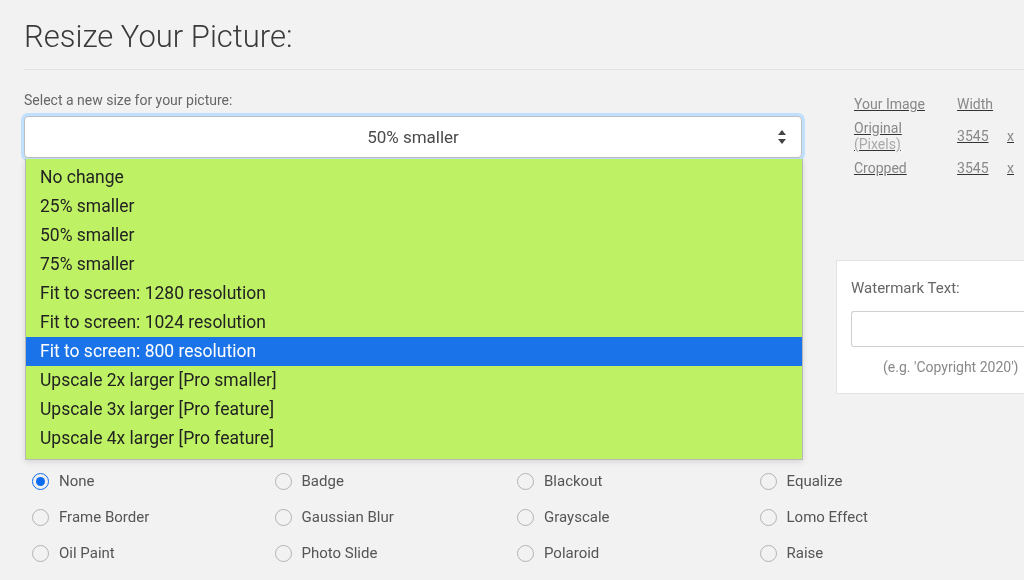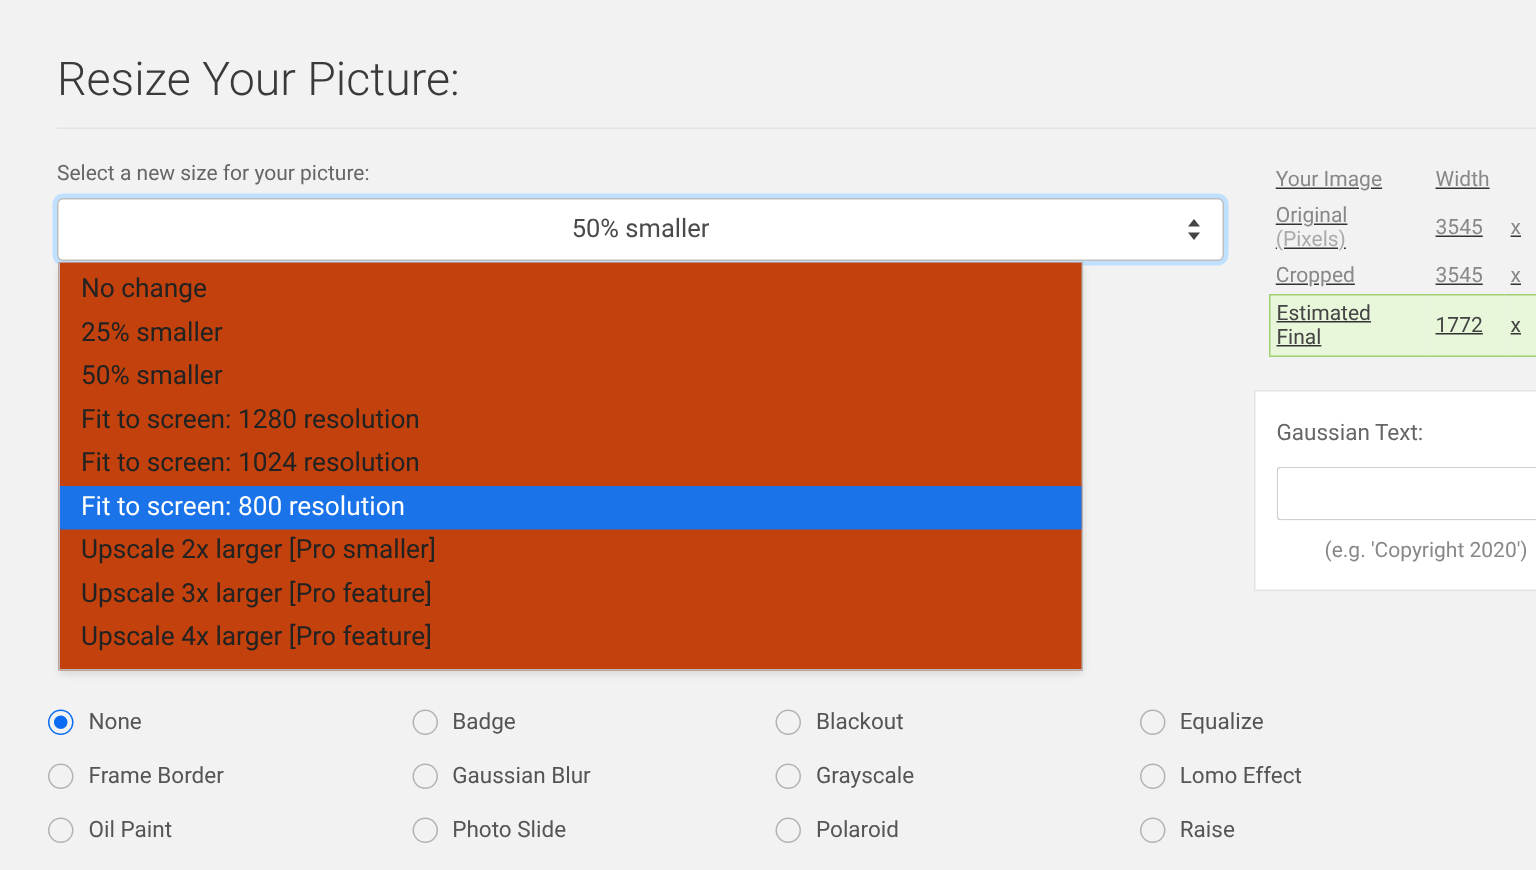--- a/index.html
+++ b/index.html
@@ -6,39 +6,38 @@
   body {
     font-family: -apple-system, BlinkMacSystemFont, "Segoe UI", Roboto, "Helvetica Neue", Arial, sans-serif;
     background: #f2f2f2;
     color: #333;
     width: 1024px;
     height: 580px;
     overflow: hidden;
     position: relative;
   }
   .page {
-    padding: 18px 0 0 38px;
-    margin-top: 16px;
+    padding: 18px 0 0 24px;
   }
   h1.title {
     font-size: 31px;
     font-weight: 300;
     color: #3a3a3a;
     margin-bottom: 14px;
   }
   .hr {
     height: 1px;
     background: #e2e2e2;
     margin-right: 0;
     margin-bottom: 22px;
   }
   .top-row {
     display: flex;
     align-items: flex-start;
-    gap: 30px;
+    gap: 48px;
   }
   .left-col {
     flex: 0 0 778px;
     position: relative;
   }
   .select-label {
     font-size: 14px;
     color: #666;
     margin-bottom: 8px;
     display: block;
@@ -81,22 +80,22 @@
     position: absolute;
     left: 1px; bottom: 0;
     border-left: 4px solid transparent;
     border-right: 4px solid transparent;
     border-top: 5px solid #444;
   }
   .dropdown {
     position: absolute;
     top: 42px;
     left: 0;
-    width: 683px;
-    background: #c2410c;
+    width: 778px;
+    background: #bef264;
     border: 1px solid #b8b8b8;
     border-top: none;
     z-index: 50;
     box-shadow: 0 2px 6px rgba(0,0,0,0.12);
     padding: 4px 0 6px 0;
   }
   .dropdown .option {
     padding: 2px 14px 2px 14px;
     font-size: 17.5px;
     line-height: 25px;
@@ -215,20 +214,21 @@
       <span class="select-label">Select a new size for your picture:</span>
 
       <div class="select-box">
         <span>50% smaller</span>
         <span class="caret"></span>
 
         <div class="dropdown" id="dropdown">
             <div class="option">No change</div>
             <div class="option">25% smaller</div>
             <div class="option">50% smaller</div>
+            <div class="option">75% smaller</div>
             <div class="option">Fit to screen: 1280 resolution</div>
             <div class="option">Fit to screen: 1024 resolution</div>
             <div class="option highlighted">Fit to screen: 800 resolution</div>
             <div class="option">Upscale 2x larger [Pro smaller]</div>
             <div class="option">Upscale 3x larger [Pro feature]</div>
             <div class="option">Upscale 4x larger [Pro feature]</div>
           </div>
       </div>
     </div>
 
@@ -245,33 +245,28 @@
             <tr>
               <th>Original <span class="pixels">(Pixels)</span></th>
               <td>3545</td>
               <td>x</td>
             </tr>
             <tr>
               <th>Cropped </th>
               <td>3545</td>
               <td>x</td>
             </tr>
-            <tr class="row-final">
-              <th>Estimated Final </th>
-              <td>1772</td>
-              <td>x</td>
-            </tr>
           </tbody>
       </table>
     </div>
   </div>
 </div>
 
 <div class="watermark-panel">
-  <div class="wm-label">Gaussian Text:</div>
+  <div class="wm-label">Watermark Text:</div>
   <input class="wm-input" type="text" value="" style="">
   <div class="wm-hint">(e.g. 'Copyright 2020')</div>
 </div>
 
 <div class="effects-grid" id="effects-grid">
     <div class="radio-item">
       <span class="radio-circle checked"></span>
       <span>None</span>
     </div>
     <div class="radio-item">

